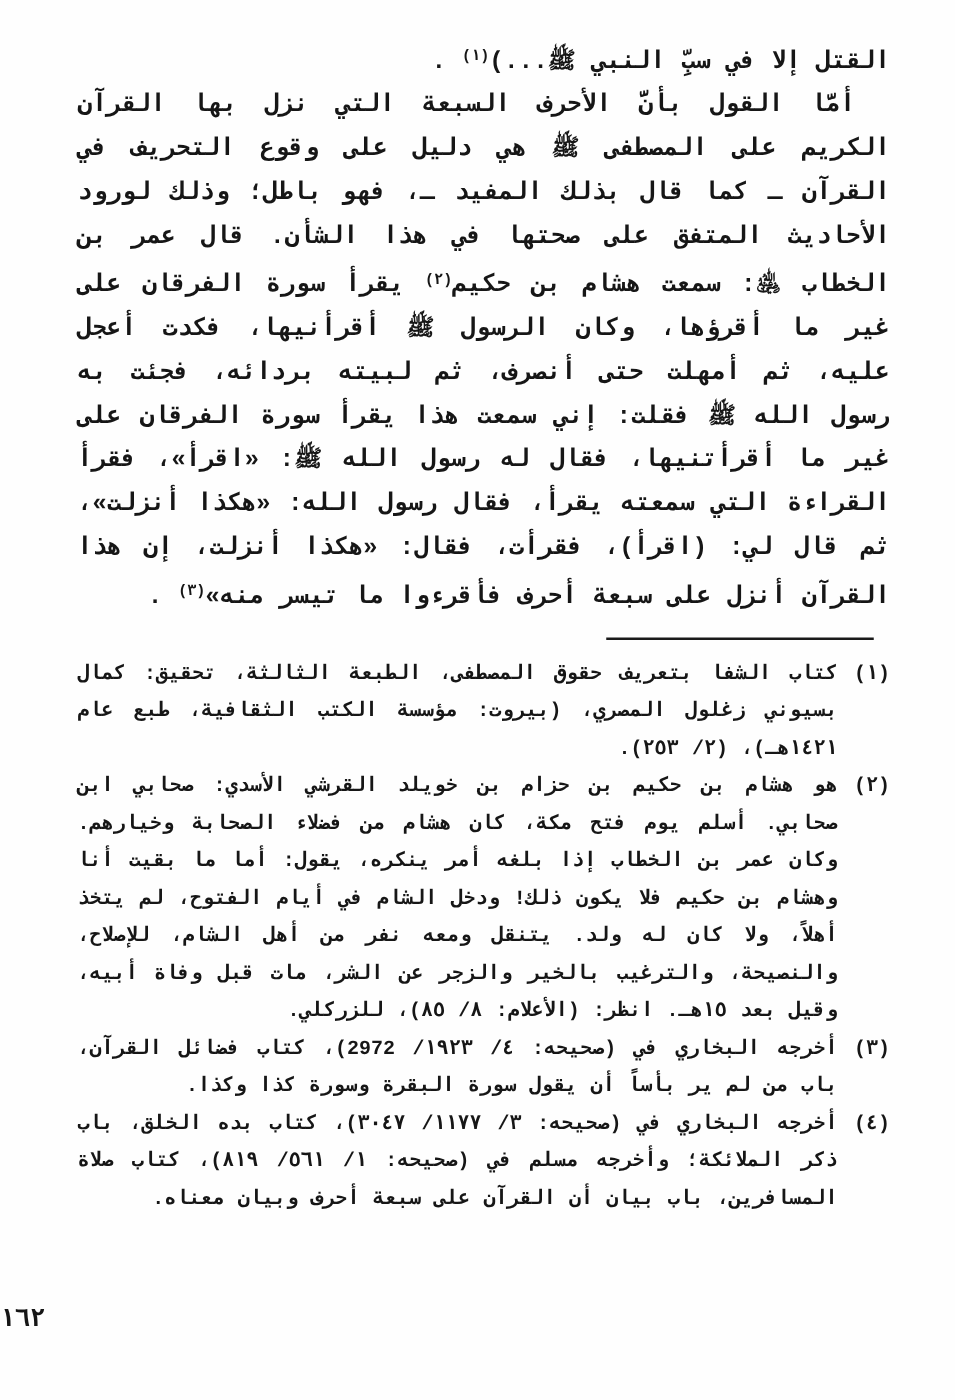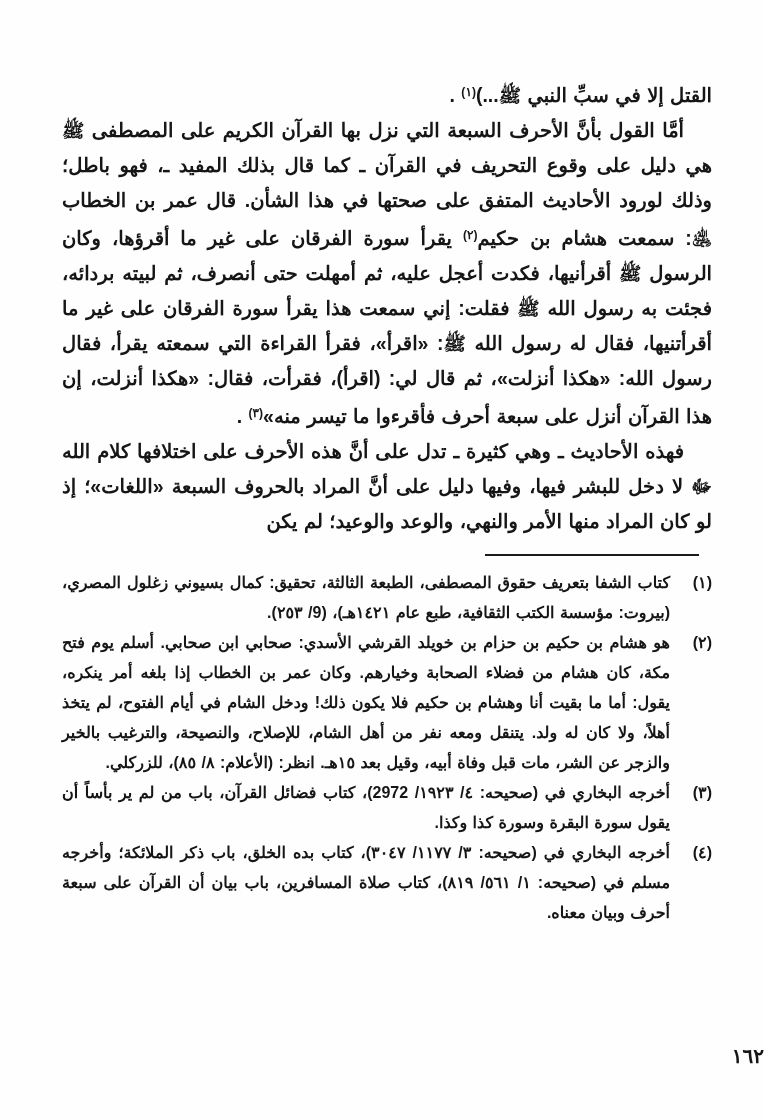--- a/index.html
+++ b/index.html
@@ -8,22 +8,22 @@
     background: #ffffff;
   }
   .page {
     position: relative;
     width: 764px;
     height: 1120px;
     box-sizing: border-box;
     background: #fefefe;
     color: #161616;
     direction: rtl;
-    font-family: Liberation Sans, sans-serif;
-    padding: 75px 52px 0 62px;
+    font-family: Liberation Mono, monospace;
+    padding: 28px 52px 0 62px;
     overflow: hidden;
   }
   .body-text {
     width: 100%;
   }
   .para {
     margin: 0;
     font-size: 19.5px;
     line-height: 35px;
     font-weight: 700;
@@ -63,43 +63,42 @@
   .fn-text {
     flex: 1;
     text-align: justify;
     word-spacing: 1px;
   }
   .page-number {
     position: absolute;
     bottom: 52px;
     left: 0;
     right: 0;
-    text-align: right;
+    text-align: left;
     font-size: 20px;
     font-weight: 700;
     letter-spacing: 2px;
   }
 </style>
 </head>
 <body>
 
 <div class="page">
 
   <main class="body-text">
       <p class="para"><span class="seg">القتل إلا في سبِّ النبي </span><span class="honorific">ﷺ</span><span class="seg">...)</span><span class="fn-ref">(١)</span><span class="seg"> .</span></p>
       <p class="para indent"><span class="seg">أمَّا القول بأنَّ الأحرف السبعة التي نزل بها القرآن الكريم على المصطفى </span><span class="honorific">ﷺ</span><span class="seg"> هي دليل على وقوع التحريف في القرآن ـ كما قال بذلك المفيد ـ، فهو باطل؛ وذلك لورود الأحاديث المتفق على صحتها في هذا الشأن. قال عمر بن الخطاب </span><span class="honorific">﵁</span><span class="seg">: سمعت هشام بن حكيم</span><span class="fn-ref">(٢)</span><span class="seg"> يقرأ سورة الفرقان على غير ما أقرؤها، وكان الرسول </span><span class="honorific">ﷺ</span><span class="seg"> أقرأنيها، فكدت أعجل عليه، ثم أمهلت حتى أنصرف، ثم لبيته بردائه، فجئت به رسول الله </span><span class="honorific">ﷺ</span><span class="seg"> فقلت: إني سمعت هذا يقرأ سورة الفرقان على غير ما أقرأتنيها، فقال له رسول الله </span><span class="honorific">ﷺ</span><span class="seg">: «اقرأ»، فقرأ القراءة التي سمعته يقرأ، فقال رسول الله: «هكذا أنزلت»، ثم قال لي: (اقرأ)، فقرأت، فقال: «هكذا أنزلت، إن هذا القرآن أنزل على سبعة أحرف فأقرءوا ما تيسر منه»</span><span class="fn-ref">(٣)</span><span class="seg"> .</span></p>
-      <p class="para indent"><span class="seg">فهذه الأحاديث ـ وهي كثيرة ـ تدل على أنَّ هذه الأحرف على اختلافها كلام الله </span><span class="honorific">ﷻ</span><span class="seg"> لا دخل للبشر فيها، وفيها دليل على أنَّ المراد بالحروف السبعة «اللغات»؛ إذ لو كان المراد منها الأمر والنهي، والوعد والوعيد؛ لم يكن</span></p>
     </main>
 
   <div class="fn-sep"></div>
 
   <section class="footnotes">
       <div class="footnote">
         <span class="fn-num">(١)</span>
-        <span class="fn-text">كتاب الشفا بتعريف حقوق المصطفى، الطبعة الثالثة، تحقيق: كمال بسيوني زغلول المصري، (بيروت: مؤسسة الكتب الثقافية، طبع عام ١٤٢١هـ)، (9/ ٢٥٣).</span>
+        <span class="fn-text">كتاب الشفا بتعريف حقوق المصطفى، الطبعة الثالثة، تحقيق: كمال بسيوني زغلول المصري، (بيروت: مؤسسة الكتب الثقافية، طبع عام ١٤٢١هـ)، (٢/ ٢٥٣).</span>
       </div>
       <div class="footnote">
         <span class="fn-num">(٢)</span>
         <span class="fn-text">هو هشام بن حكيم بن حزام بن خويلد القرشي الأسدي: صحابي ابن صحابي. أسلم يوم فتح مكة، كان هشام من فضلاء الصحابة وخيارهم. وكان عمر بن الخطاب إذا بلغه أمر ينكره، يقول: أما ما بقيت أنا وهشام بن حكيم فلا يكون ذلك! ودخل الشام في أيام الفتوح، لم يتخذ أهلاً، ولا كان له ولد. يتنقل ومعه نفر من أهل الشام، للإصلاح، والنصيحة، والترغيب بالخير والزجر عن الشر، مات قبل وفاة أبيه، وقيل بعد ١٥هـ. انظر: (الأعلام: ٨/ ٨٥)، للزركلي.</span>
       </div>
       <div class="footnote">
         <span class="fn-num">(٣)</span>
         <span class="fn-text">أخرجه البخاري في (صحيحه: ٤/ ١٩٢٣/ 2972)، كتاب فضائل القرآن، باب من لم ير بأساً أن يقول سورة البقرة وسورة كذا وكذا.</span>
       </div>
       <div class="footnote">

